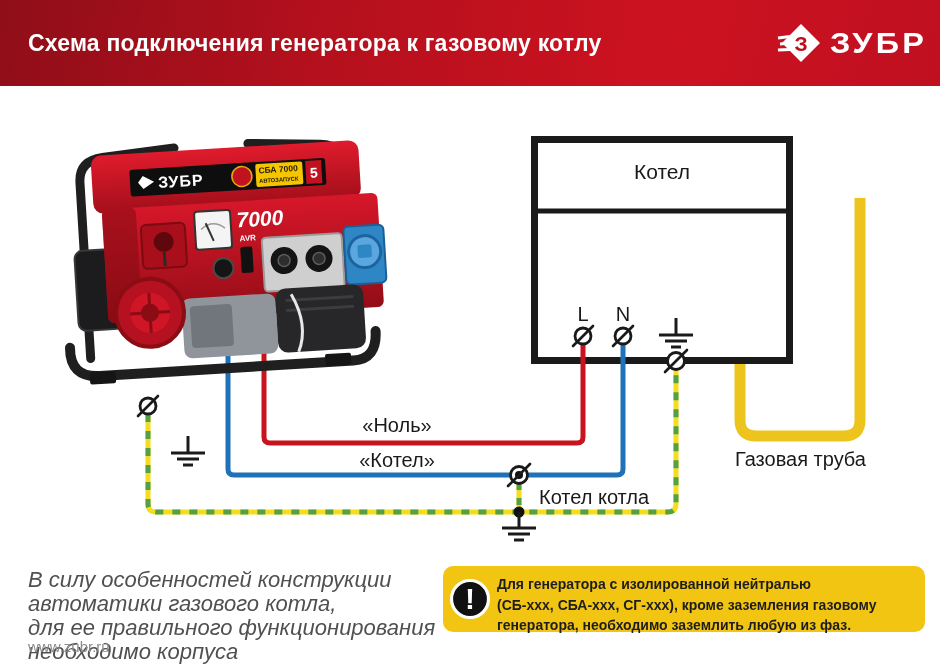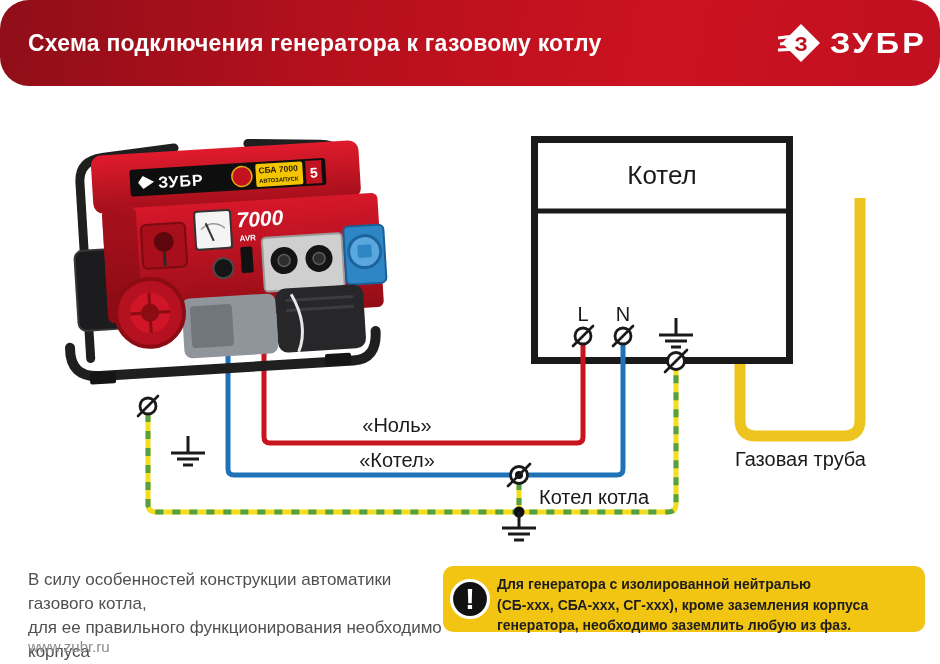--- a/index.html
+++ b/index.html
@@ -4,21 +4,20 @@
 <style>
   html,body{margin:0;padding:0;background:#e9e9e9;}
   .page{
     position:relative;width:940px;height:664px;background:#ffffff;
     font-family:"Liberation Sans",sans-serif;overflow:hidden;margin:0 auto;
   }
   
   .header{
     position:absolute;left:0;top:0;width:940px;height:86px;
     background:linear-gradient(100deg,#8f0e18 0%,#b5101d 35%,#cc1220 70%,#c01020 100%);
-    border-radius:29px;
   }
   .header-title{
     position:absolute;left:28px;top:50%;transform:translateY(-50%);
     color:#ffffff;font-size:23px;font-weight:bold;letter-spacing:.2px;white-space:nowrap;
   }
   .brand{
     position:absolute;right:20px;top:50%;transform:translateY(-50%);
     display:flex;align-items:center;gap:9px;
   }
   .brand-text{
@@ -30,21 +29,21 @@
   .dlabel{position:absolute;color:#1a1a1a;font-size:20px;white-space:nowrap;}
   .center{text-align:center;}
   
   .generator{
     position:absolute;left:52px;top:102px;width:352px;height:292px;
     transform:rotate(-3.5deg);transform-origin:50% 60%;
   }
   
   .note{
     position:absolute;left:28px;top:568px;width:420px;
-    color:#4f5052;font-size:17px;line-height:24px;
+    color:#4f5052;font-size:22px;line-height:24px;font-style:italic;
   }
   .website{
     position:absolute;left:28px;top:638px;color:#8c8c8c;font-size:15px;
   }
   .warning{
     position:absolute;left:443px;top:566px;width:482px;height:66px;
     background:#f2c513;border-radius:10px;
   }
   .warning-text{
     position:absolute;left:54px;top:8px;
@@ -126,21 +125,21 @@
       <circle cx="519" cy="475" r="8.5" fill="#ffffff" stroke="#1a1a1a" stroke-width="2.8"></circle>
       <circle cx="519" cy="475" r="4" fill="#111111"></circle>
       <line x1="508" y1="486" x2="530" y2="464" stroke="#1a1a1a" stroke-width="2.6" stroke-linecap="round"></line>
     </g>
     <g>
       <circle cx="148" cy="406" r="8" fill="#ffffff" stroke="#1a1a1a" stroke-width="2.8"></circle>
       <line x1="138" y1="416" x2="158" y2="396" stroke="#1a1a1a" stroke-width="2.6" stroke-linecap="round"></line>
     </g>
   </svg>
 
-  <div class="dlabel center" style="left:531px;top:160px;width:262px;font-size:26px;">Котел</div>
+  <div class="dlabel center" style="left:531px;top:160px;width:262px;font-size:21px;">Котел</div>
   <div class="dlabel center" style="left:570px;top:303px;width:26px;">L</div>
   <div class="dlabel center" style="left:610px;top:303px;width:26px;">N</div>
   <div class="dlabel center" style="left:340px;top:414px;width:114px;">«Ноль»</div>
   <div class="dlabel center" style="left:340px;top:449px;width:114px;">«Котел»</div>
   <div class="dlabel" style="left:539px;top:486px;">Котел котла</div>
   <div class="dlabel center" style="left:735px;top:448px;width:130px;">Газовая труба</div>
 
   <div class="generator">
     <svg width="352" height="292" viewBox="0 0 352 292">
       <defs>
@@ -230,18 +229,18 @@
   </div>
   <div class="website">www.zubr.ru</div>
 
   <div class="warning">
     <svg class="warning-badge" width="44" height="44" viewBox="0 0 44 44">
       <circle cx="22" cy="22" r="18.5" fill="#111111" stroke="#ffffff" stroke-width="3.2"></circle>
       <text x="22" y="32" text-anchor="middle" font-size="30" font-weight="bold" fill="#ffffff" font-family="Liberation Sans, sans-serif">!</text>
     </svg>
     <div class="warning-text">
       <div>Для генератора с изолированной нейтралью</div>
-      <div>(СБ-xxx, СБА-xxx, СГ-xxx), кроме заземления корпуса</div>
+      <div>(СБ-xxx, СБА-xxx, СГ-xxx), кроме заземления газовому</div>
       <div>генератора, необходимо заземлить любую из фаз.</div>
     </div>
   </div>
 
 </div>
 
 </body></html>

